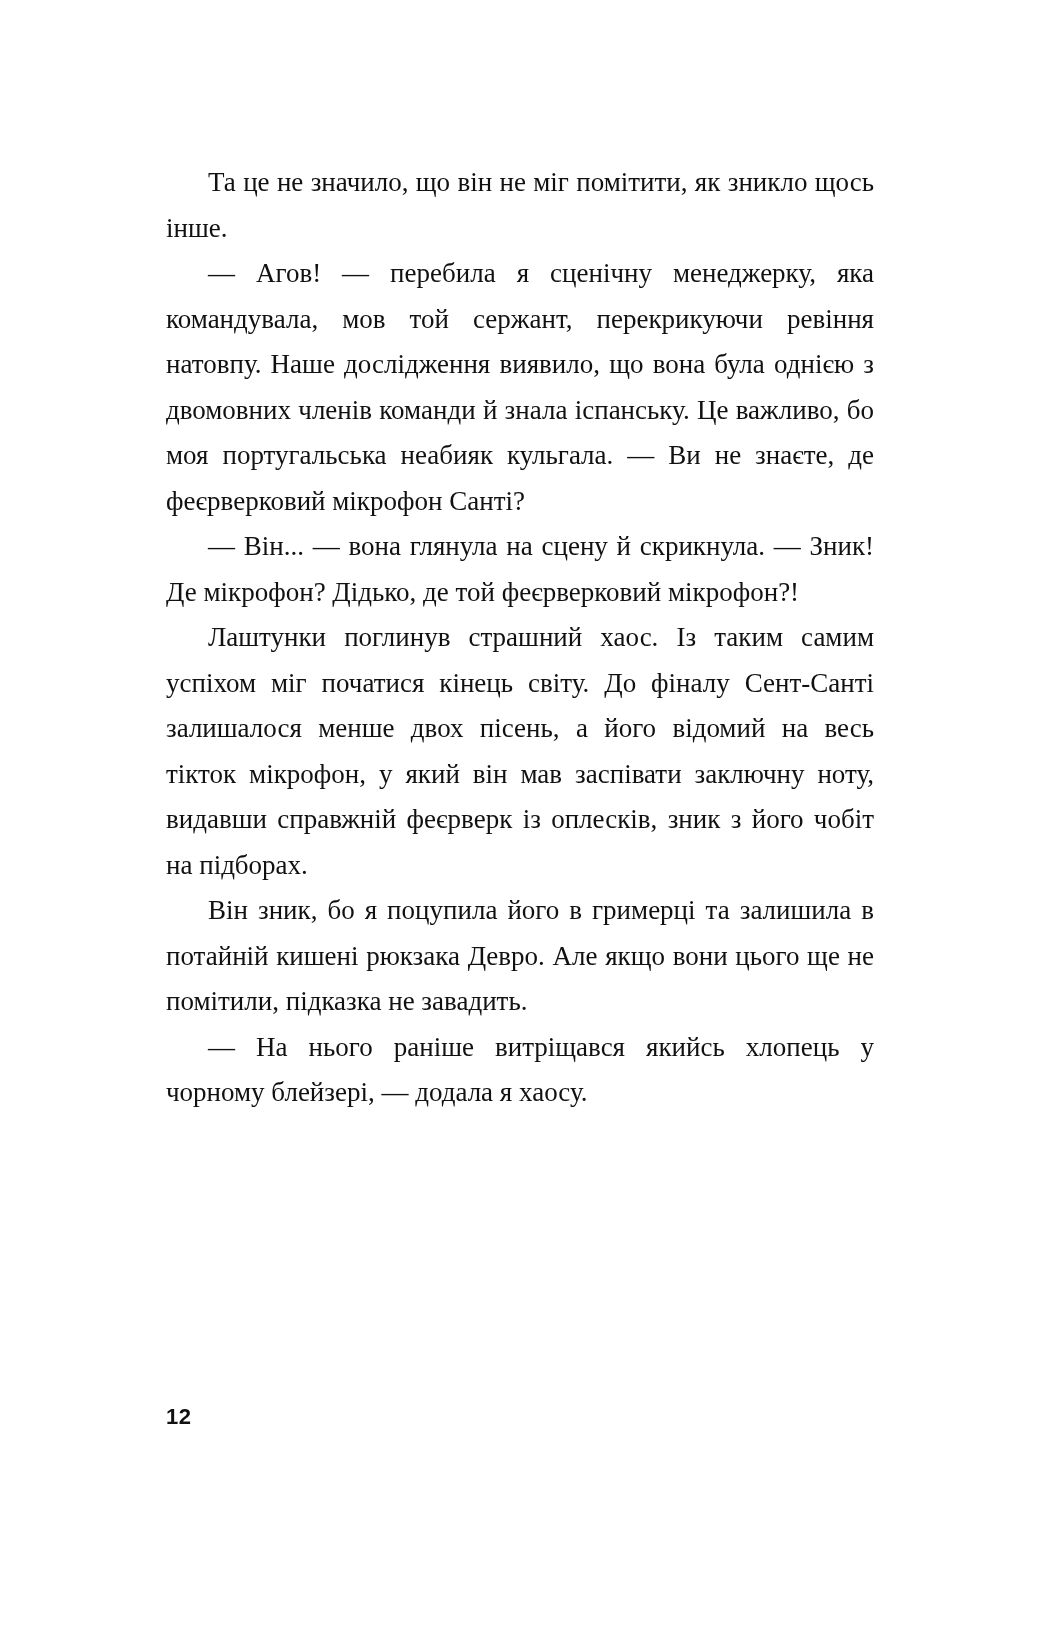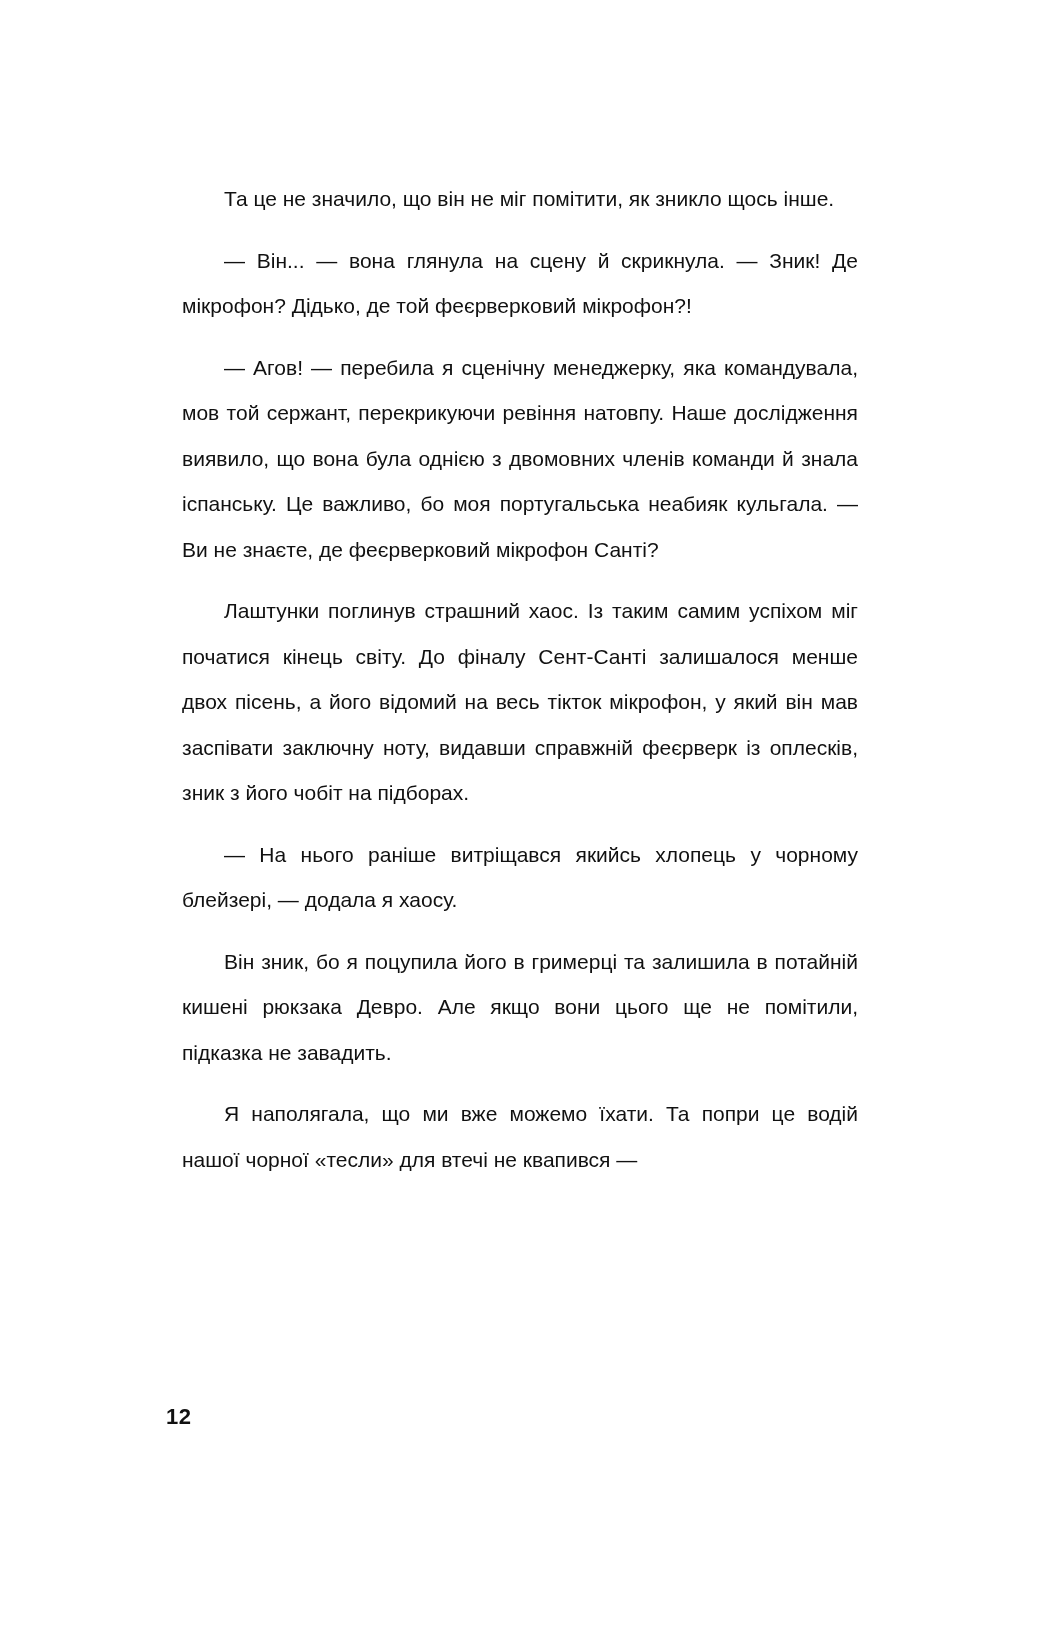--- a/index.html
+++ b/index.html
@@ -15,23 +15,23 @@
     box-sizing: border-box;
     overflow: hidden;
   }
   .text-column {
     position: absolute;
     left: 166px;
     top: 160px;
     width: 708px;
   }
   .para {
-    margin: 16px;
-    font-family: Liberation Sans, sans-serif;
-    font-size: 21px;
+    margin: 0;
+    font-family: Liberation Serif, serif;
+    font-size: 27px;
     line-height: 45.5px;
     color: #111111;
     text-align: justify;
     text-indent: 42px;
     hyphens: manual;
   }
   .folio {
     position: absolute;
     left: 166px;
     top: 1404px;
@@ -42,23 +42,22 @@
     letter-spacing: 0.5px;
   }
 </style>
 </head>
 <body>
 
 <div class="page">
 
   <div class="text-column">
     <p class="para">Та це не значило, що він не міг помітити, як зникло щось інше.</p>
+    <p class="para">— Агов! — перебила я сценічну менеджерку, яка командувала, мов той сержант, перекрикуючи ревіння натовпу. Наше дослідження виявило, що вона була однією з двомовних членів команди й знала іспанську. Це важливо, бо моя португальська неабияк кульгала. — Ви не знаєте, де феєрверковий мікрофон Санті?</p>
     <p class="para">— Він... — вона глянула на сцену й скрикнула. — Зник! Де мікрофон? Дідько, де той феєрверковий мікрофон?!</p>
-    <p class="para">— Агов! — перебила я сценічну менеджерку, яка командувала, мов той сержант, перекрикуючи ревіння натовпу. Наше дослідження виявило, що вона була однією з двомовних членів команди й знала іспанську. Це важливо, бо моя португальська неабияк кульгала. — Ви не знаєте, де феєрверковий мікрофон Санті?</p>
     <p class="para">Лаштунки поглинув страшний хаос. Із таким самим успіхом міг початися кінець світу. До фіналу Сент-Санті залишалося менше двох пісень, а його відомий на весь тікток мікрофон, у який він мав заспівати заключну ноту, видавши справжній феєрверк із оплесків, зник з його чобіт на підборах.</p>
+    <p class="para">Він зник, бо я поцупила його в гримерці та залишила в потайній кишені рюкзака Девро. Але якщо вони цього ще не помітили, підказка не завадить.</p>
     <p class="para">— На нього раніше витріщався якийсь хлопець у чорному блейзері, — додала я хаосу.</p>
-    <p class="para">Він зник, бо я поцупила його в гримерці та залишила в потайній кишені рюкзака Девро. Але якщо вони цього ще не помітили, підказка не завадить.</p>
-    <p class="para">Я наполягала, що ми вже можемо їхати. Та попри це водій нашої чорної «тесли» для втечі не квапився —</p>
   </div>
 
   <div class="folio">12</div>
 
 </div>
 
 </body></html>

